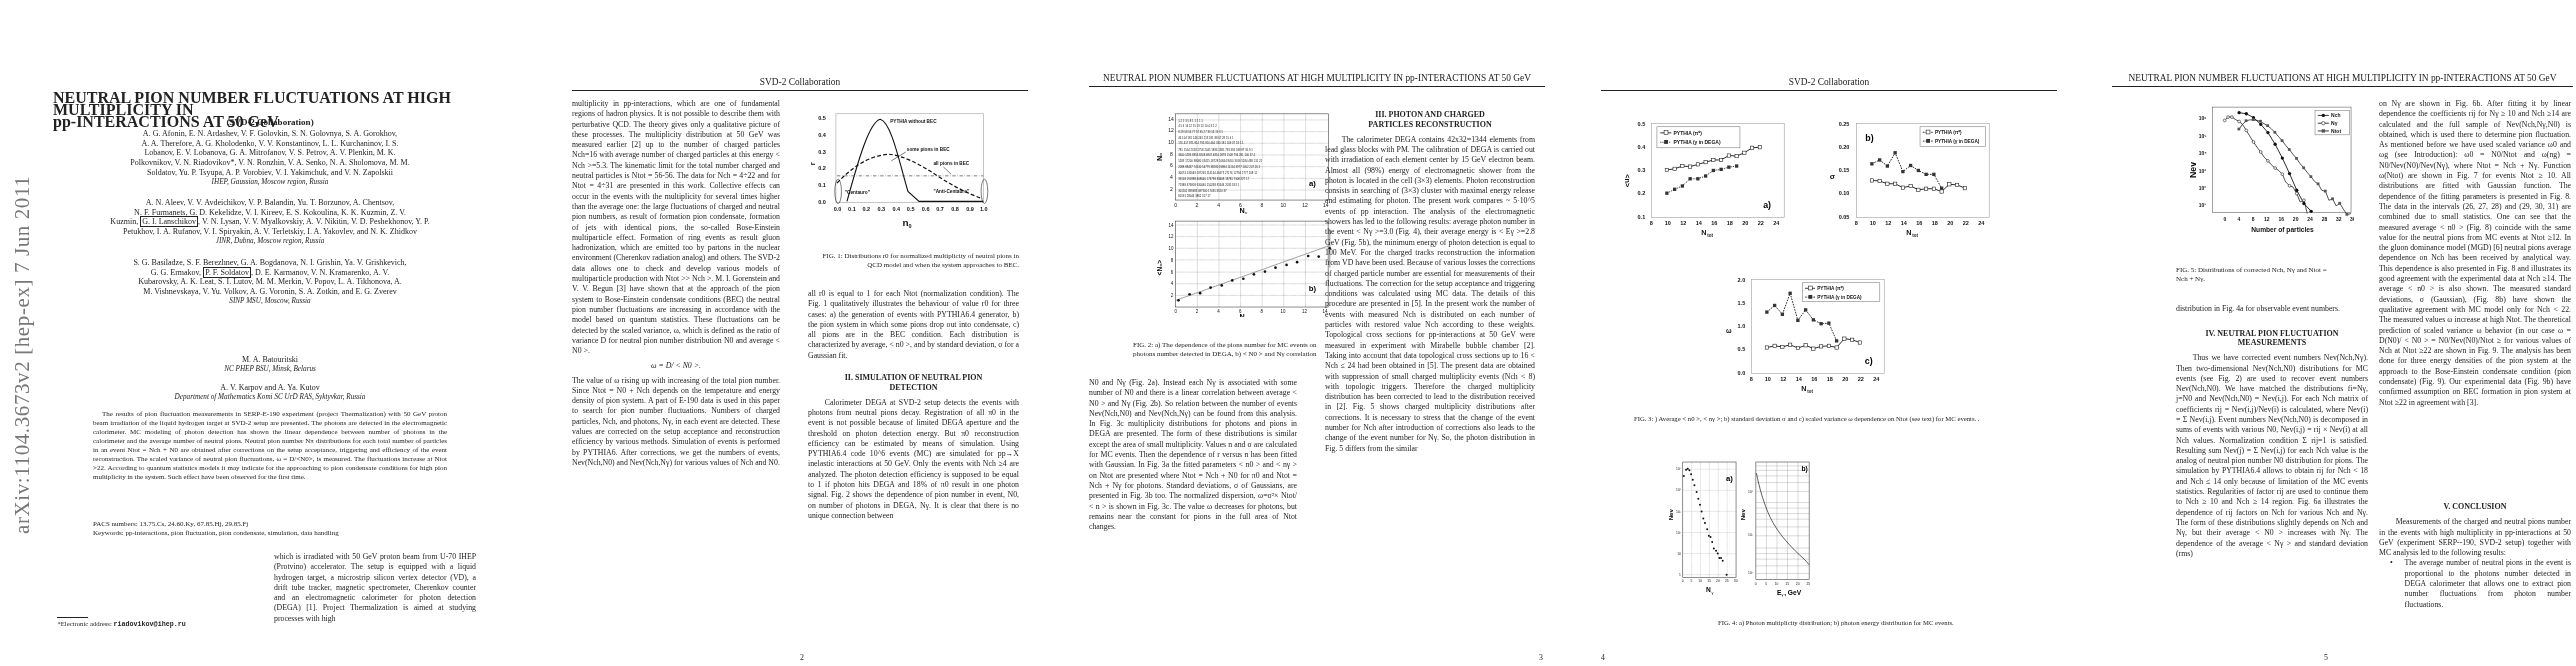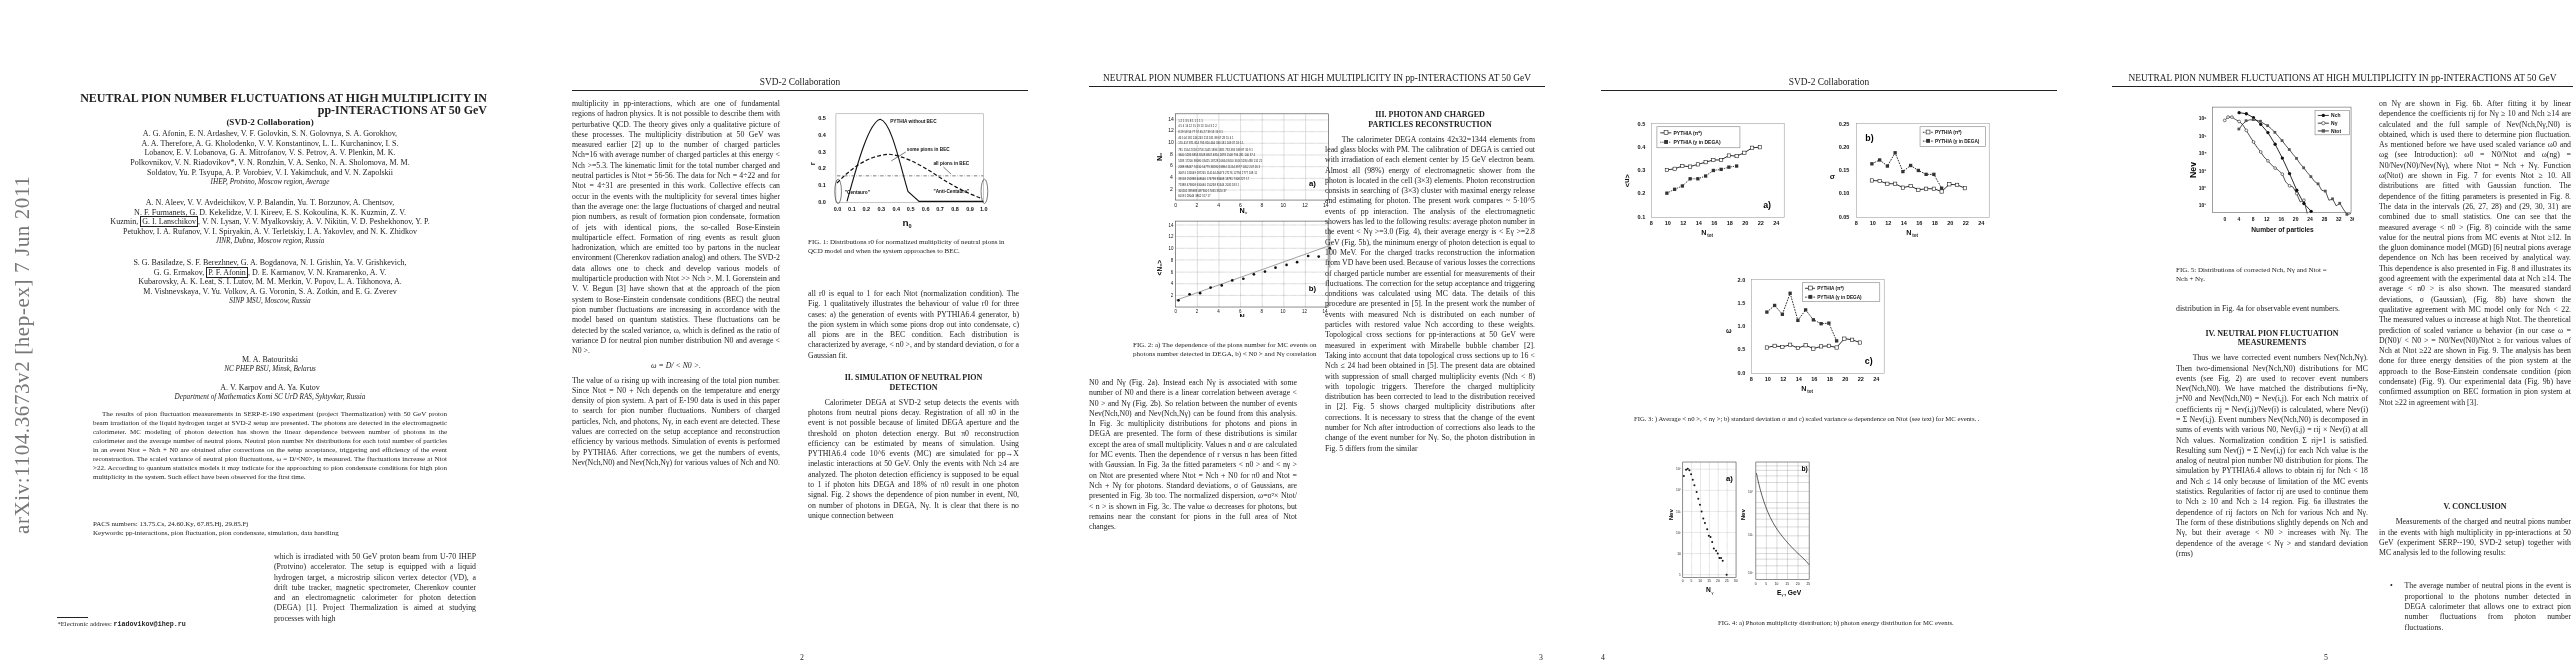--- a/index.html
+++ b/index.html
@@ -8,21 +8,21 @@
   .arxiv span{position:absolute;left:0;top:389px;transform-origin:0 0;transform:rotate(-90deg);white-space:nowrap;font-size:21px;color:#777;font-family:"Liberation Serif",serif;letter-spacing:0.6px;}
   .page{position:absolute;top:0;height:667px;}
   .p1{left:53px;width:434px;}
   .p2{left:572px;width:456px;}
   .p3{left:1089px;width:456px;}
   .p4{left:1601px;width:456px;}
   .p5{left:2112px;width:461px;}
   .runhead{position:absolute;top:77px;left:0;right:0;font-size:9.4px;text-align:center;line-height:11px;border-bottom:0.8px solid #222;padding-bottom:2.2px;}
   .runhead.two{top:73px;}
   .pagenum{position:absolute;top:653px;font-size:7.8px;}
-  .title{position:absolute;top:92px;left:0;right:0;text-align:right;font-weight:bold;font-size:12px;line-height:12.2px;}
+  .title{position:absolute;top:92px;left:0;right:0;text-align:left;font-weight:bold;font-size:16px;line-height:12.2px;}
   .collab{position:absolute;top:117px;left:0;right:0;text-align:center;font-weight:bold;font-size:9px;}
   .authors{position:absolute;left:0;right:0;text-align:center;font-size:8px;line-height:9.7px;}
   .affil{font-style:italic;font-size:7.2px;}
   .boxed{border:0.6px solid #222;padding:0 1.1px;}
   .abstract{position:absolute;top:410px;left:40px;right:40px;font-size:7px;line-height:9px;text-align:justify;}
   .pacs{position:absolute;top:520px;left:40px;right:33px;font-size:7px;line-height:9px;}
   .col{position:absolute;font-size:7.8px;line-height:10.3px;text-align:justify;}
   .sechead{font-weight:bold;text-align:center;font-size:8px;line-height:9.4px;margin:3.3px 0 5.6px 0;}
   .indent{text-indent:16.7px;}
   .footnote{position:absolute;font-size:6.7px;}
@@ -47,34 +47,34 @@
     <div>pp-INTERACTIONS AT 50 GeV</div>
   </div>
   <div class="collab">(SVD-2 Collaboration)</div>
 
   <div class="authors" style="top:129px;">
     <div>A. G. Afonin, E. N. Ardashev, V. F. Golovkin, S. N. Golovnya, S. A. Gorokhov,</div>
     <div>A. A. Therefore, A. G. Kholodenko, V. V. Konstantinov, L. L. Kurchaninov, I. S.</div>
     <div>Lobanov, E. V. Lobanova, G. A. Mitrofanov, V. S. Petrov, A. V. Plenkin, M. K.</div>
     <div>Polkovnikov, V. N. Riadovikov*, V. N. Ronzhin, V. A. Senko, N. A. Sholomova, M. M.</div>
     <div>Soldatov, Yu. P. Tsyupa, A. P. Vorobiev, V. I. Yakimchuk, and V. N. Zapolskii</div>
-    <div class="affil" style="text-align:center;">IHEP, Protvino, Moscow region, Average</div>
+    <div class="affil" style="text-align:center;">IHEP, Gaussian, Moscow region, Russia</div>
   </div>
 
   <div class="authors" style="top:198px;">
     <div>A. N. Aleev, V. V. Avdeichikov, V. P. Balandin, Yu. T. Borzunov, A. Chentsov,</div>
     <div>N. F. Furmanets, G. D. Kekelidze, V. I. Kireev, E. S. Kokoulina, K. K. Kuzmin, Z. V.</div>
     <div>Kuzmin, <span class="boxed">G. I. Lanschikov</span>, V. N. Lysan, V. V. Myalkovskiy, A. V. Nikitin, V. D. Peshekhonov, Y. P.</div>
     <div>Petukhov, I. A. Rufanov, V. I. Spiryakin, A. V. Terletskiy, I. A. Yakovlev, and N. K. Zhidkov</div>
     <div class="affil">JINR, Dubna, Moscow region, Russia</div>
   </div>
 
   <div class="authors" style="top:258px;">
     <div>S. G. Basiladze, S. F. Berezhnev, G. A. Bogdanova, N. I. Grishin, Ya. V. Grishkevich,</div>
-    <div>G. G. Ermakov, <span class="boxed">P. F. Afonin</span>, D. E. Karmanov, V. N. Kramarenko, A. V.</div>
+    <div>G. G. Ermakov, <span class="boxed">P. F. Soldatov</span>, D. E. Karmanov, V. N. Kramarenko, A. V.</div>
     <div>Kubarovsky, A. K. Leat, S. I. Lutov, M. M. Merkin, V. Popov, L. A. Tikhonova, A.</div>
     <div>M. Vishnevskaya, V. Yu. Volkov, A. G. Voronin, S. A. Zotkin, and E. G. Zverev</div>
     <div class="affil">SINP MSU, Moscow, Russia</div>
   </div>
 
   <div class="authors" style="top:355px;">
     <div>M. A. Batouritski</div>
     <div class="affil">NC PHEP BSU, Minsk, Belarus</div>
   </div>
 
@@ -139,21 +139,21 @@
         <text x="148" y="22">PYTHIA without BEC</text>
         <text x="178" y="72">some pions in BEC</text>
         <text x="226" y="98">all pions in BEC</text>
         <text x="66" y="150">"Centauro"</text>
         <text x="226" y="148">"Anti-Centauro"</text>
       </g>
       <line x1="176" y1="74" x2="150" y2="90" stroke="#111"></line>
       <line x1="244" y1="101" x2="258" y2="114" stroke="#111"></line>
     </svg>
   </div>
-  <div class="caption" style="left:236px;top:238px;width:211px;">FIG. 1: Distributions r0 for normalized multiplicity of neutral pions in QCD model and when the system approaches to BEC.</div>
+  <div class="caption" style="left:236px;top:252px;width:211px;text-align:right;">FIG. 1: Distributions r0 for normalized multiplicity of neutral pions in QCD model and when the system approaches to BEC.</div>
 
   <div class="col" style="top:289px;left:236px;width:211px;">
     <div>all r0 is equal to 1 for each Ntot (normalization condition). The Fig. 1 qualitatively illustrates the behaviour of value r0 for three cases: a) the generation of events with PYTHIA6.4 generator, b) the pion system in which some pions drop out into condensate, c) all pions are in the BEC condition. Each distribution is characterized by average, &lt; n0 &gt;, and by standard deviation, σ for a Gaussian fit.</div>
     <div class="sechead" style="margin-top:12.2px;">
       <div>II.   SIMULATION OF NEUTRAL PION</div>
       <div>DETECTION</div>
     </div>
     <div class="indent">Calorimeter DEGA at SVD-2 setup detects the events with photons from neutral pions decay. Registration of all π0 in the event is not possible because of limited DEGA aperture and the threshold on photon detection energy. But π0 reconstruction efficiency can be estimated by means of simulation. Using PYTHIA6.4 code 10^6 events (MC) are simulated for pp→X inelastic interactions at 50 GeV. Only the events with Nch ≥4 are analyzed. The photon detection efficiency is supposed to be equal to 1 if photon hits DEGA and 18% of π0 result in one photon signal. Fig. 2 shows the dependence of pion number in event, N0, on number of photons in DEGA, Nγ. It is clear that there is no unique connection between</div>
   </div>
   <div class="pagenum" style="left:228px;">2</div>
@@ -704,17 +704,17 @@
     </div>
     <div class="indent">Thus we have corrected event numbers Nev(Nch,Nγ). Then two-dimensional Nev(Nch,N0) distributions for MC events (see Fig. 2) are used to recover event numbers Nev(Nch,N0). We have matched the distributions fi=Nγ, j=N0 and Nev(Nch,N0) = Nev(i,j). For each Nch matrix of coefficients rij = Nev(i,j)/Nev(i) is calculated, where Nev(i) = Σ Nev(i,j). Event numbers Nev(Nch,N0) is decomposed in sums of events with various N0, Nev(i,j) = rij × Nev(i) at all Nch values. Normalization condition Σ rij=1 is satisfied. Resulting sum Nev(j) = Σ Nev(i,j) for each Nch value is the analog of neutral pion number N0 distribution for pions. The simulation by PYTHIA6.4 allows to obtain rij for Nch &lt; 18 and Nch ≤ 14 only because of limitation of the MC events statistics. Regularities of factor rij are used to continue them to Nch ≥ 10 and Nch ≥ 14 region. Fig. 6a illustrates the dependence of rij factors on Nch for various Nch and Nγ. The form of these distributions slightly depends on Nch and Nγ, but their average &lt; N0 &gt; increases with Nγ. The dependence of the average &lt; Nγ &gt; and standard deviation (rms)</div>
   </div>
 
   <div class="col" style="top:99px;left:267px;width:192px;">
     <div>on Nγ are shown in Fig. 6b. After fitting it by linear dependence the coefficients rij for Nγ ≥ 10 and Nch ≥14 are calculated and the full sample of Nev(Nch,Nγ,N0) is obtained, which is used there to determine pion fluctuation. As mentioned before we have used scaled variance ω0 and ωg (see Introduction): ω0 = N0/Ntot and ω(ng) = N0/Nev(N0)/Nev(Nγ), where Ntot = Nch + Nγ. Function ω(Ntot) are shown in Fig. 7 for events Ntot ≥ 10. All distributions are fitted with Gaussian function. The dependence of the fitting parameters is presented in Fig. 8. The data in the intervals (26, 27, 28) and (29, 30, 31) are combined due to small statistics. One can see that the measured average &lt; n0 &gt; (Fig. 8) coincide with the same value for the neutral pions from MC events at Ntot ≥12. In the gluon dominance model (MGD) [6] neutral pions average dependence on Nch has been received by analytical way. This dependence is also presented in Fig. 8 and illustrates its good agreement with the experimental data at Nch ≥14. The average &lt; n0 &gt; is also shown. The measured standard deviations, σ (Gaussian), (Fig. 8b) have shown the qualitative agreement with MC model only for Nch &lt; 22. The measured values ω increase at high Ntot. The theoretical prediction of scaled variance ω behavior (in our case ω = D(N0)/ &lt; N0 &gt; = N0/Nev(N0)/Ntot ≥ for various values of Nch at Ntot ≥22 are shown in Fig. 9. The analysis has been done for three energy densities of the pion system at the approach to the Bose-Einstein condensate condition (pion condensate) (Fig. 9). Our experimental data (Fig. 9b) have confirmed assumption on BEC formation in pion system at Ntot ≥22 in agreement with [3].</div>
   </div>
   <div class="col" style="top:499px;left:267px;width:192px;">
     <div class="sechead">V.   CONCLUSION</div>
     <div class="indent">Measurements of the charged and neutral pions number in the events with high multiplicity in pp-interactions at 50 GeV (experiment SERP--190, SVD-2 setup) together with MC analysis led to the following results:</div>
-    <div class="bullet" style="margin-top:23px;">The average number of neutral pions in the event is proportional to the photons number detected in DEGA calorimeter that allows one to extract pion number fluctuations from photon number fluctuations.</div>
+    <div class="bullet" style="margin-top:0;">The average number of neutral pions in the event is proportional to the photons number detected in DEGA calorimeter that allows one to extract pion number fluctuations from photon number fluctuations.</div>
   </div>
   <div class="pagenum" style="left:212px;">5</div>
 </div>
 
 
 </body></html>

